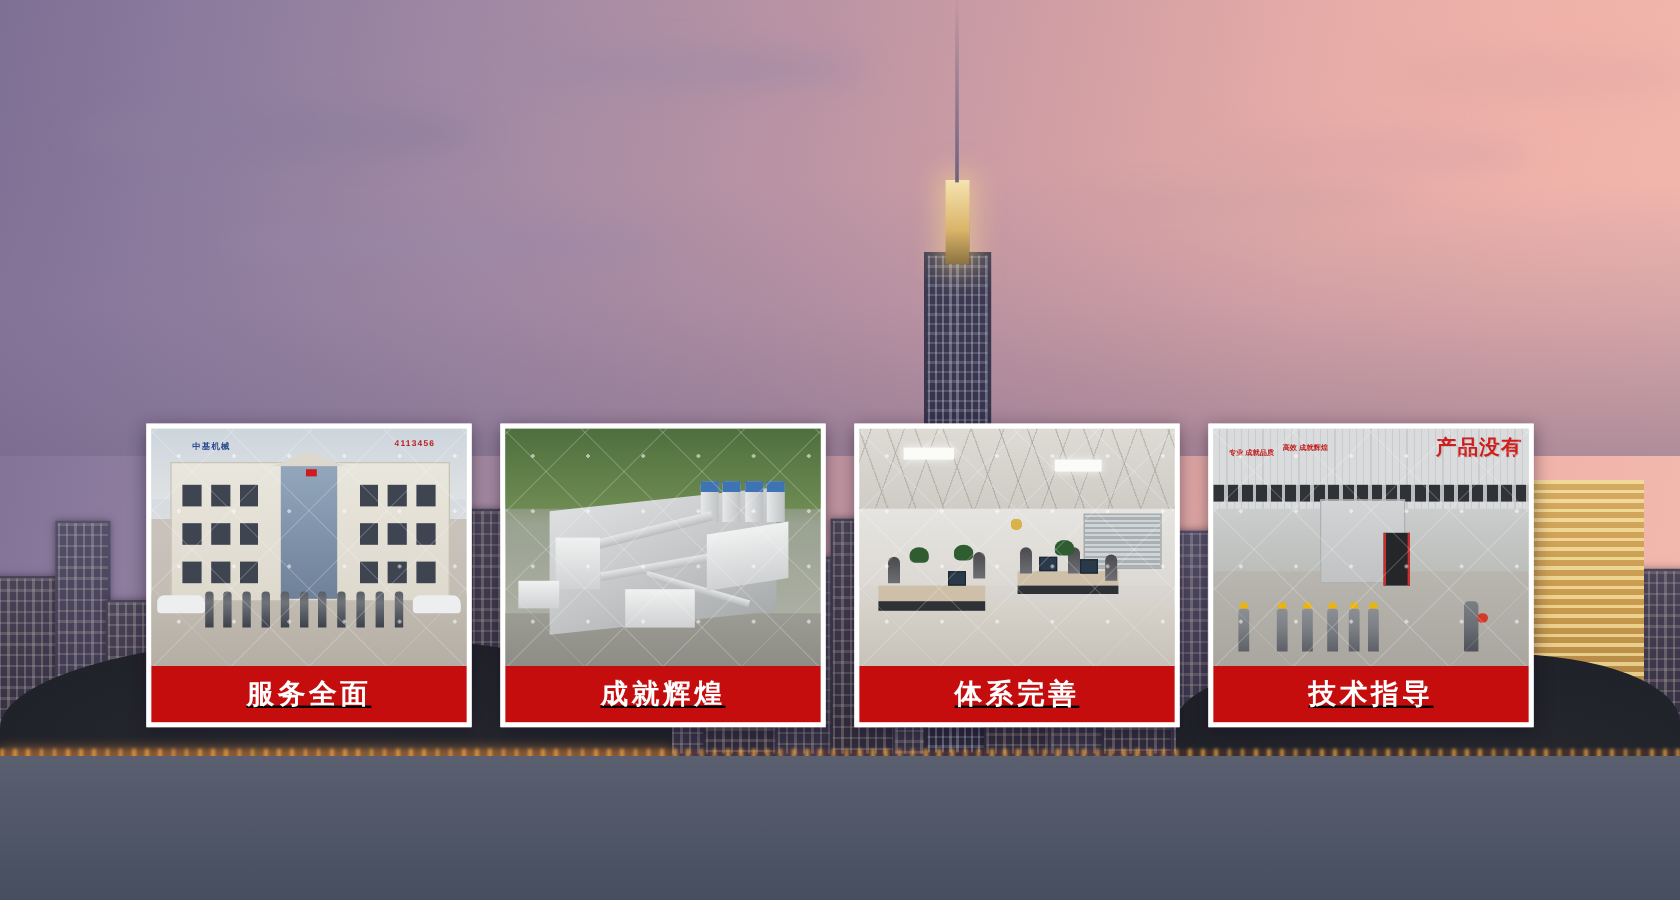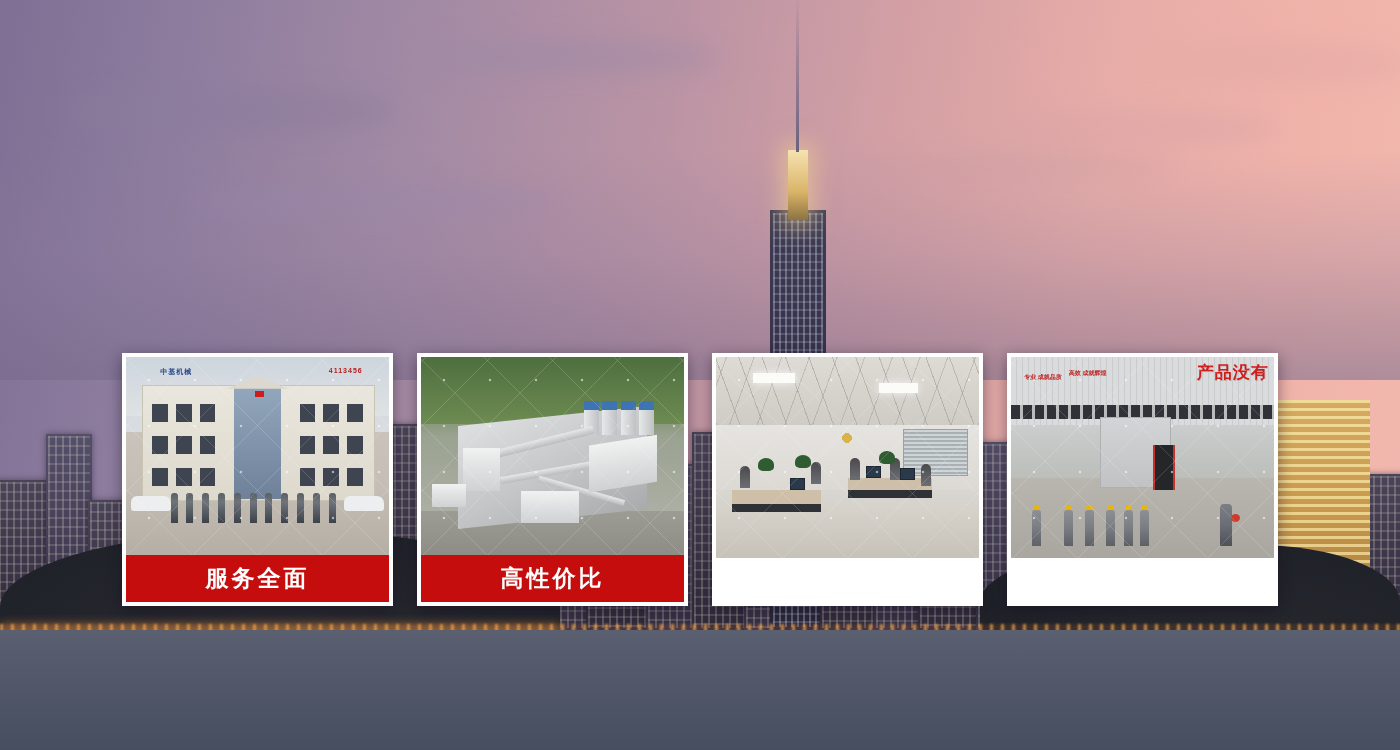--- a/index.html
+++ b/index.html
@@ -131,21 +131,21 @@
     background:#c50d0d;
     display:flex;align-items:center;justify-content:center;
   }
   .subbar-text{
     color:#ffffff;font-size:26px;font-weight:bold;letter-spacing:2px;white-space:nowrap;
   }
 
   
   .cards{
     position:absolute;left:122px;top:353px;width:1156px;height:276px;
-    display:flex;justify-content:space-between;
+    display:flex;justify-content:space-between;text-decoration:underline;
   }
   .card{
     width:271px;height:253px;background:#ffffff;
     border:4px solid #ffffff;box-sizing:border-box;
     box-shadow:0 4px 14px rgba(20,12,30,.45);
     display:flex;flex-direction:column;position:relative;overflow:hidden;
   }
   .photo{
     position:relative;width:100%;height:201px;overflow:hidden;
   }
@@ -380,21 +380,21 @@
         <div class="belt" style="left:22%;top:42%;width:44%;height:8px;transform:rotate(-14deg);"></div>
         <div class="belt" style="left:30%;top:56%;width:40%;height:7px;transform:rotate(-10deg);"></div>
         <div class="belt" style="left:44%;top:66%;width:34%;height:6px;transform:rotate(16deg);"></div>
         <div class="shed" style="left:16%;top:46%;width:14%;height:22%;"></div>
         <div class="shed" style="left:64%;top:42%;width:26%;height:24%;transform:skewY(-9deg);"></div>
         <div class="shed" style="left:38%;top:68%;width:22%;height:16%;"></div>
         <div class="shed" style="left:4%;top:64%;width:13%;height:12%;"></div>
         <div class="wm"></div>
           <div class="wm-dots"></div>
       </div>
-      <div class="card-label">高性价比</div>
+      <div class="card-label">成就辉煌</div>
     </div>
 
     <div class="card">
       <div class="photo p3">
         <div class="ceil"></div>
         <div class="ceilgrid"></div>
         <div class="panel" style="left:14%;top:8%;width:16%;height:5%;"></div>
         <div class="panel" style="left:62%;top:13%;width:15%;height:5%;"></div>
         <div class="wall"></div>
         <div class="blind"></div>
@@ -411,20 +411,21 @@
         <div class="per" style="left:78%;top:53%;"></div>
         <div class="mon" style="left:28%;top:60%;"></div>
         <div class="mon" style="left:57%;top:54%;"></div>
         <div class="mon" style="left:70%;top:55%;"></div>
         <div class="plant" style="left:16%;top:50%;"></div>
         <div class="plant" style="left:30%;top:49%;"></div>
         <div class="plant" style="left:62%;top:47%;"></div>
         <div class="wm"></div>
           <div class="wm-dots"></div>
       </div>
+      <div class="card-label">体系完善</div>
     </div>
 
     <div class="card">
       <div class="photo p4">
         <div class="wallf"></div>
         <div class="bigred">产品没有</div>
         <div class="smred" style="left:5%;top:8%;">专业 成就品质</div>
         <div class="smred" style="left:22%;top:6%;">高效 成就辉煌</div>
         <div class="winrow"></div>
         <div class="lowerwall"></div>
@@ -435,16 +436,17 @@
         <div class="worker" style="left:20%;"></div>
         <div class="worker" style="left:28%;"></div>
         <div class="worker" style="left:36%;"></div>
         <div class="worker" style="left:43%;"></div>
         <div class="worker" style="left:49%;"></div>
         <div class="boss"></div>
         <div class="helmet"></div>
         <div class="wm"></div>
           <div class="wm-dots"></div>
       </div>
+      <div class="card-label">技术指导</div>
     </div>
 
   </div>
 </div>
 
 </body></html>

